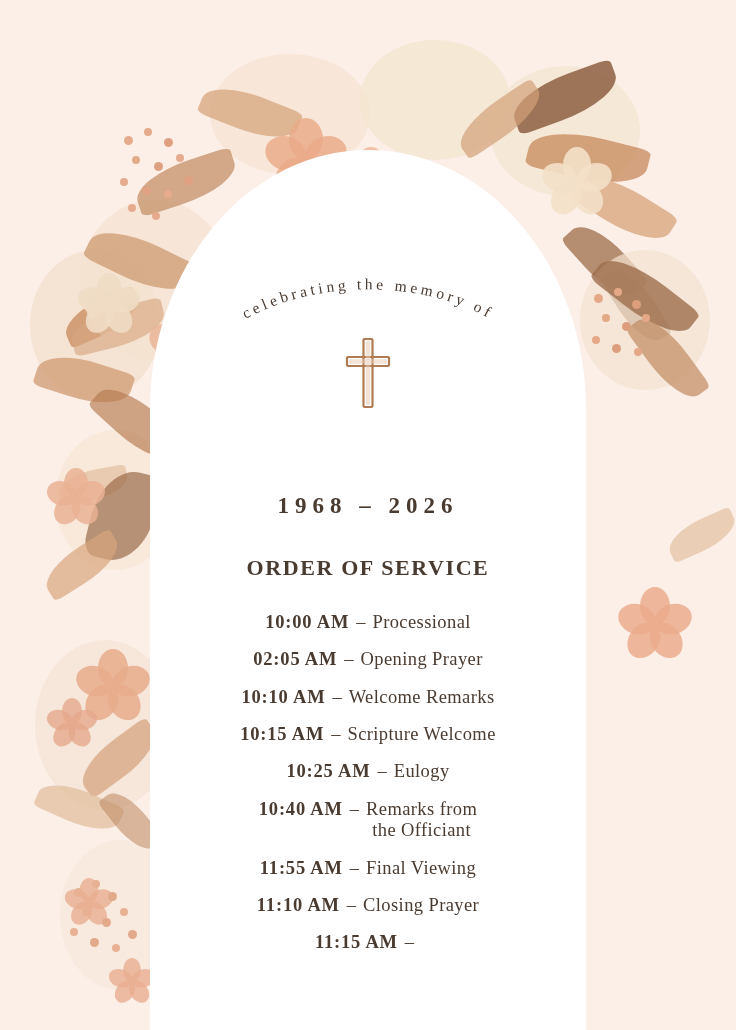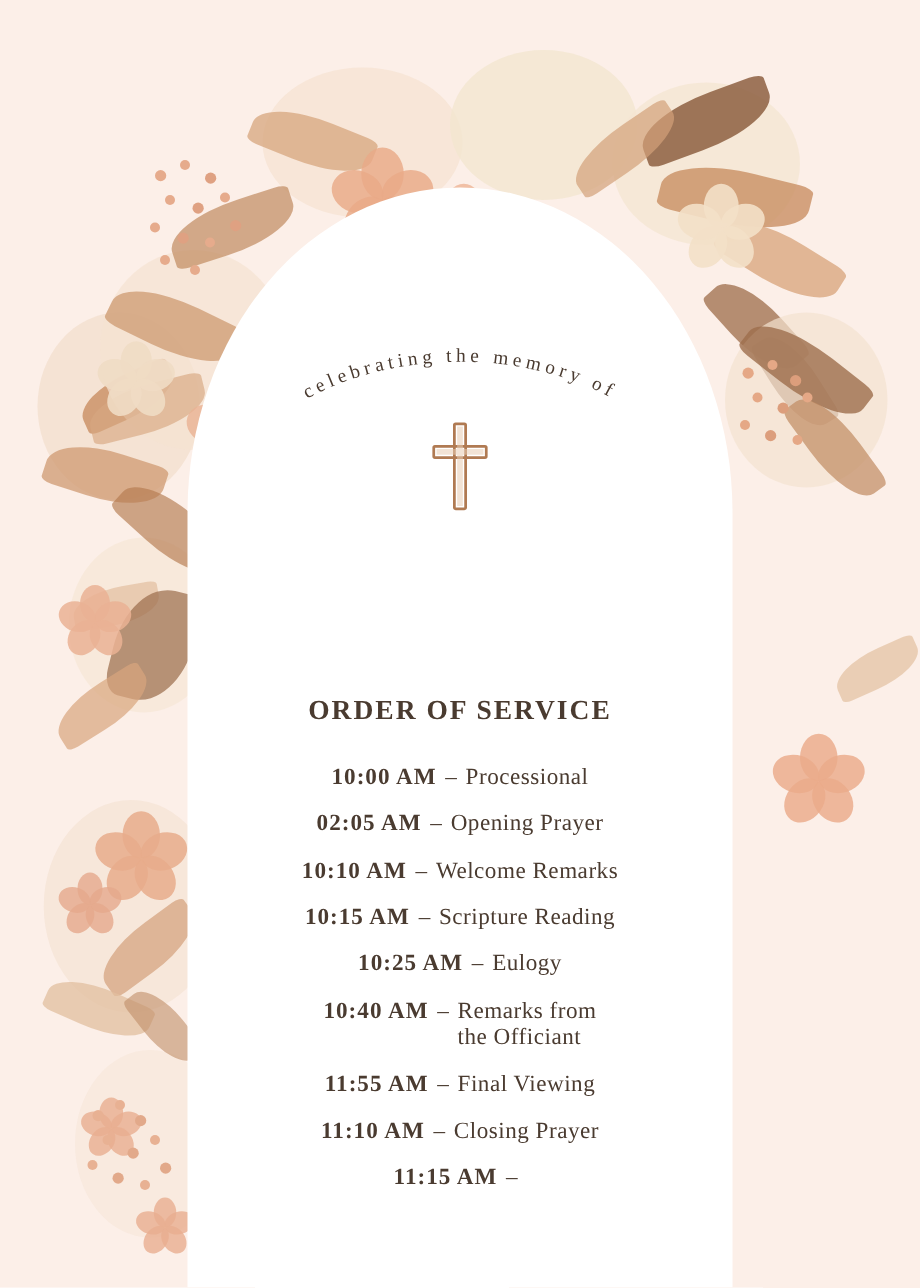--- a/index.html
+++ b/index.html
@@ -156,21 +156,21 @@
     font-weight: bold;
     letter-spacing: 0.8px;
     text-align: right;
     white-space: nowrap;
   }
   .sched-dash {
     padding: 0 7px;
     white-space: nowrap;
   }
   .sched-label {
-    text-align: left;
+    text-align: center;
     letter-spacing: 0.4px;
   }
   .sched-label .l2 {
     display: block;
   }
 </style>
 </head>
 <body>
 
 <div id="card">
@@ -379,20 +379,21 @@
           <rect x="7" y="21" width="42" height="9" rx="1"></rect>
         </g>
         <g fill="#e8cdb4" opacity="0.55">
           <rect x="25.7" y="5.2" width="4.6" height="63.6"></rect>
           <rect x="9.2" y="23.2" width="37.6" height="4.6"></rect>
         </g>
       </svg>
     </div>
 
 
+    <div id="dates">1968  –  2026</div>
 
     <div id="oos-title">ORDER OF SERVICE</div>
 
     <div id="schedule">
 
       <div class="sched-row">
         <span class="sched-time">10:00 AM</span>
         <span class="sched-dash">–</span>
         <span class="sched-label">Processional</span>
       </div>
@@ -405,21 +406,21 @@
 
       <div class="sched-row">
         <span class="sched-time">10:10 AM</span>
         <span class="sched-dash">–</span>
         <span class="sched-label">Welcome Remarks</span>
       </div>
 
       <div class="sched-row">
         <span class="sched-time">10:15 AM</span>
         <span class="sched-dash">–</span>
-        <span class="sched-label">Scripture Reading</span>
+        <span class="sched-label">Scripture Welcome</span>
       </div>
 
       <div class="sched-row">
         <span class="sched-time">10:25 AM</span>
         <span class="sched-dash">–</span>
         <span class="sched-label">Eulogy</span>
       </div>
 
       <div class="sched-row">
         <span class="sched-time">10:40 AM</span>

